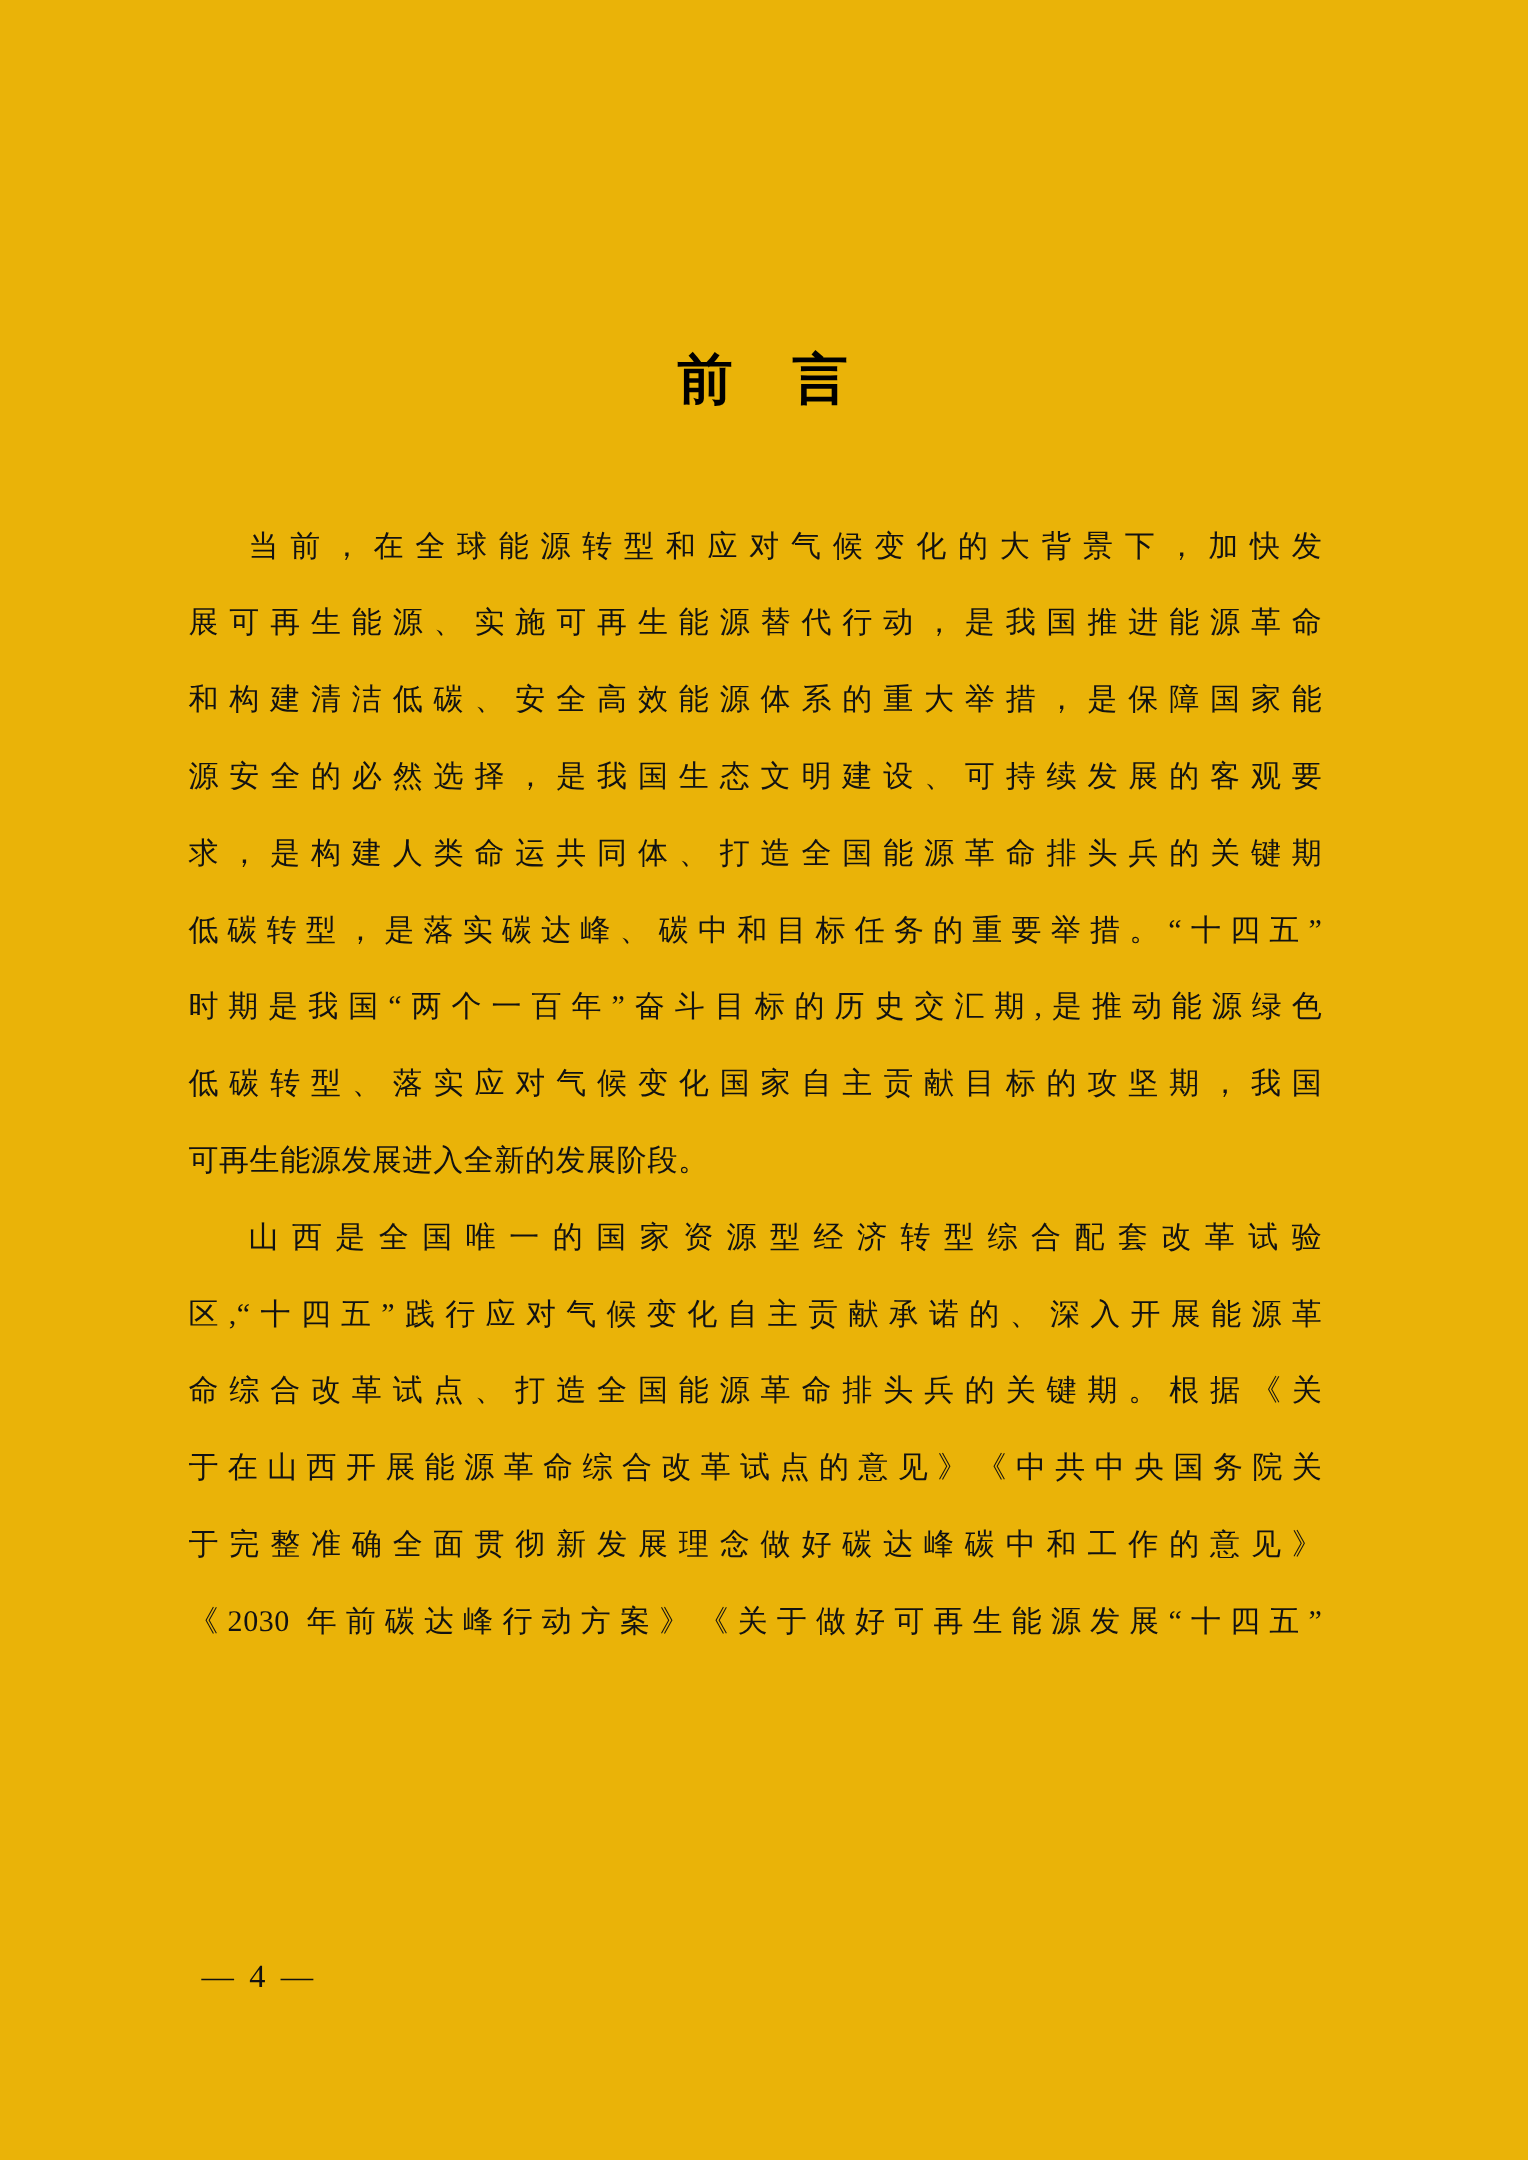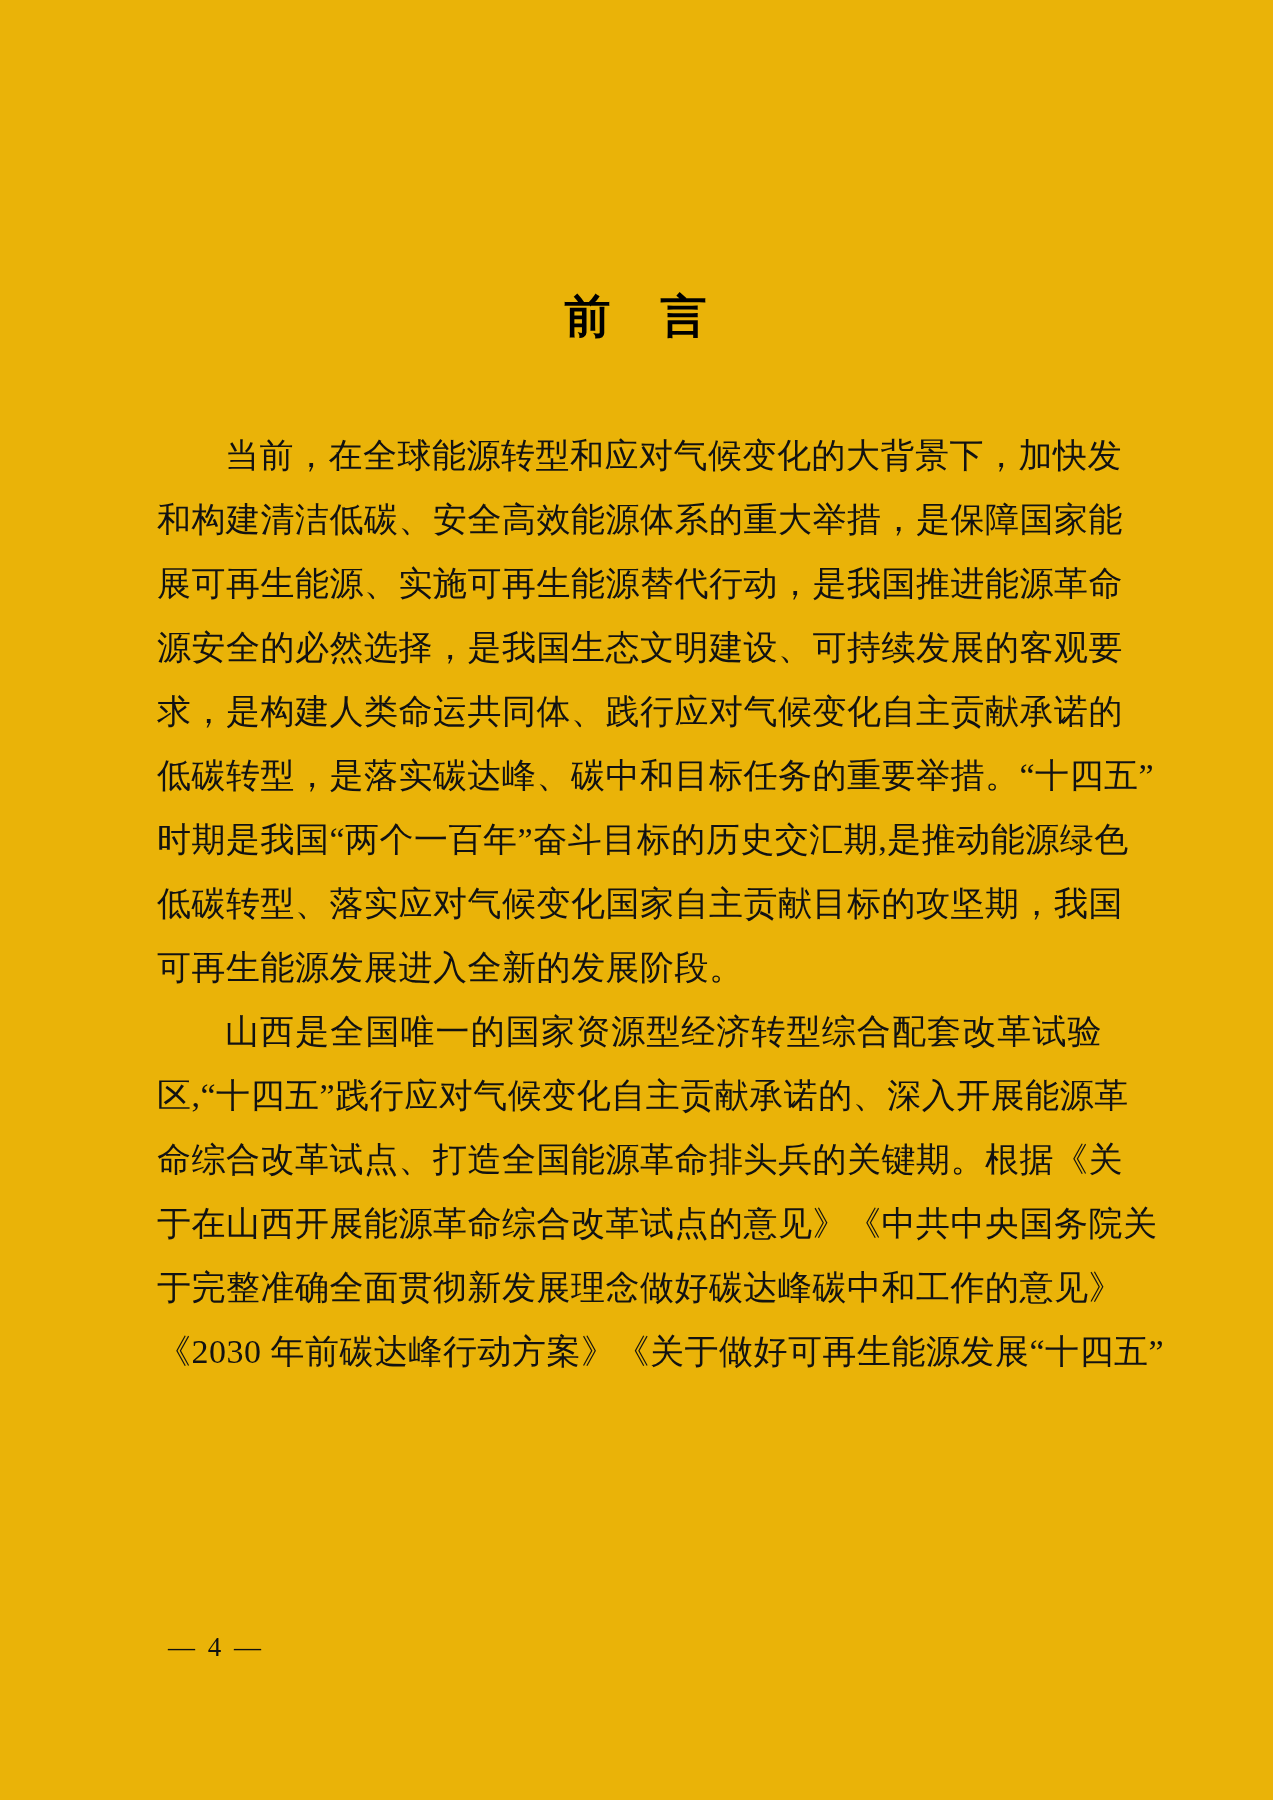--- a/index.html
+++ b/index.html
@@ -27,21 +27,21 @@
     letter-spacing: 2px;
     color: #000000;
   }
   .doc-body {
     position: absolute;
     top: 424px;
     left: 157px;
     width: 945px;
   }
   .line {
-    font-size: 34px;
+    font-size: 25px;
     line-height: 64px;
     height: 64px;
     color: #121212;
     text-align: justify;
     text-align-last: justify;
     text-justify: inter-character;
     white-space: nowrap;
     letter-spacing: 0.5px;
   }
   .line.indent { text-indent: 2em; }
@@ -61,24 +61,24 @@
   }
 </style>
 </head>
 <body>
 
 <div class="page">
   <h1 class="doc-title">前　言</h1>
 
   <div class="doc-body">
       <div class="line indent">当前，在全球能源转型和应对气候变化的大背景下，加快发</div>
+      <div class="line">展可再生能源、实施可再生能源替代行动，是我国推进能源革命</div>
       <div class="line">和构建清洁低碳、安全高效能源体系的重大举措，是保障国家能</div>
-      <div class="line">展可再生能源、实施可再生能源替代行动，是我国推进能源革命</div>
       <div class="line">源安全的必然选择，是我国生态文明建设、可持续发展的客观要</div>
-      <div class="line">求，是构建人类命运共同体、践行应对气候变化自主贡献承诺的</div>
+      <div class="line">求，是构建人类命运共同体、打造全国能源革命排头兵的关键期</div>
       <div class="line">低碳转型，是落实碳达峰、碳中和目标任务的重要举措。“十四五”</div>
       <div class="line">时期是我国“两个一百年”奋斗目标的历史交汇期,是推动能源绿色</div>
       <div class="line">低碳转型、落实应对气候变化国家自主贡献目标的攻坚期，我国</div>
       <div class="line last">可再生能源发展进入全新的发展阶段。</div>
       <div class="line indent">山西是全国唯一的国家资源型经济转型综合配套改革试验</div>
       <div class="line">区,“十四五”践行应对气候变化自主贡献承诺的、深入开展能源革</div>
       <div class="line">命综合改革试点、打造全国能源革命排头兵的关键期。根据《关</div>
       <div class="line">于在山西开展能源革命综合改革试点的意见》《中共中央国务院关</div>
       <div class="line">于完整准确全面贯彻新发展理念做好碳达峰碳中和工作的意见》</div>
       <div class="line">《2030 年前碳达峰行动方案》《关于做好可再生能源发展“十四五”</div>

